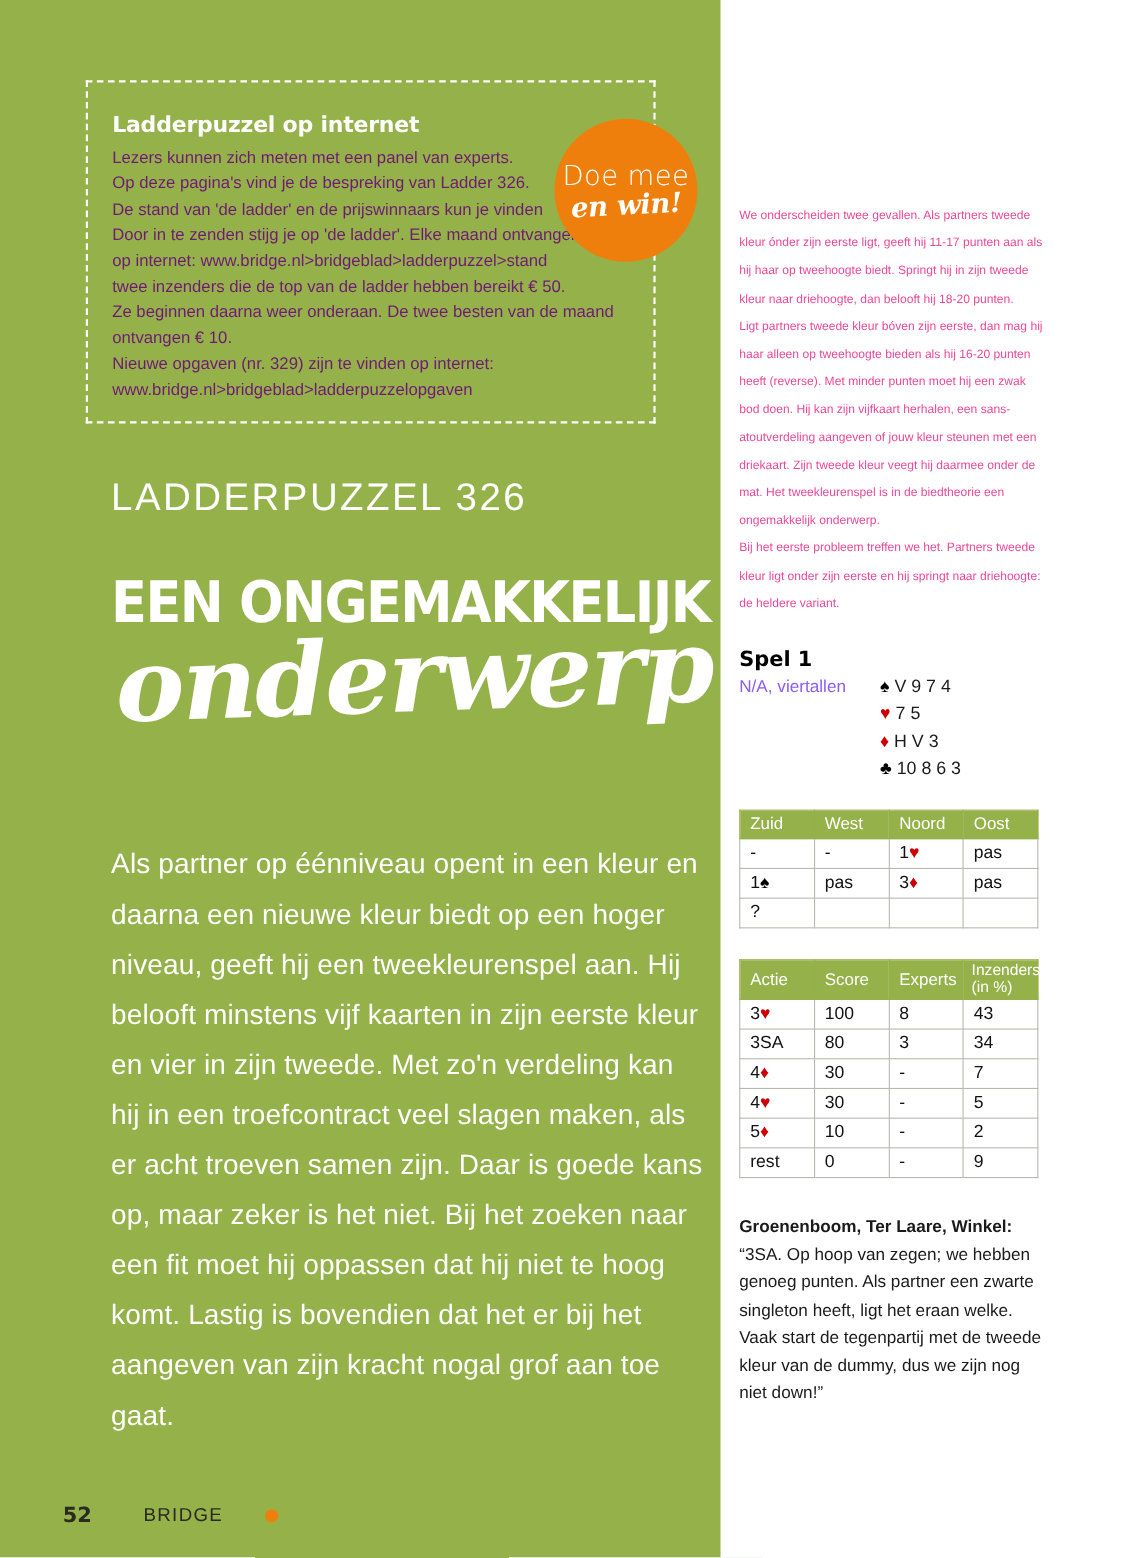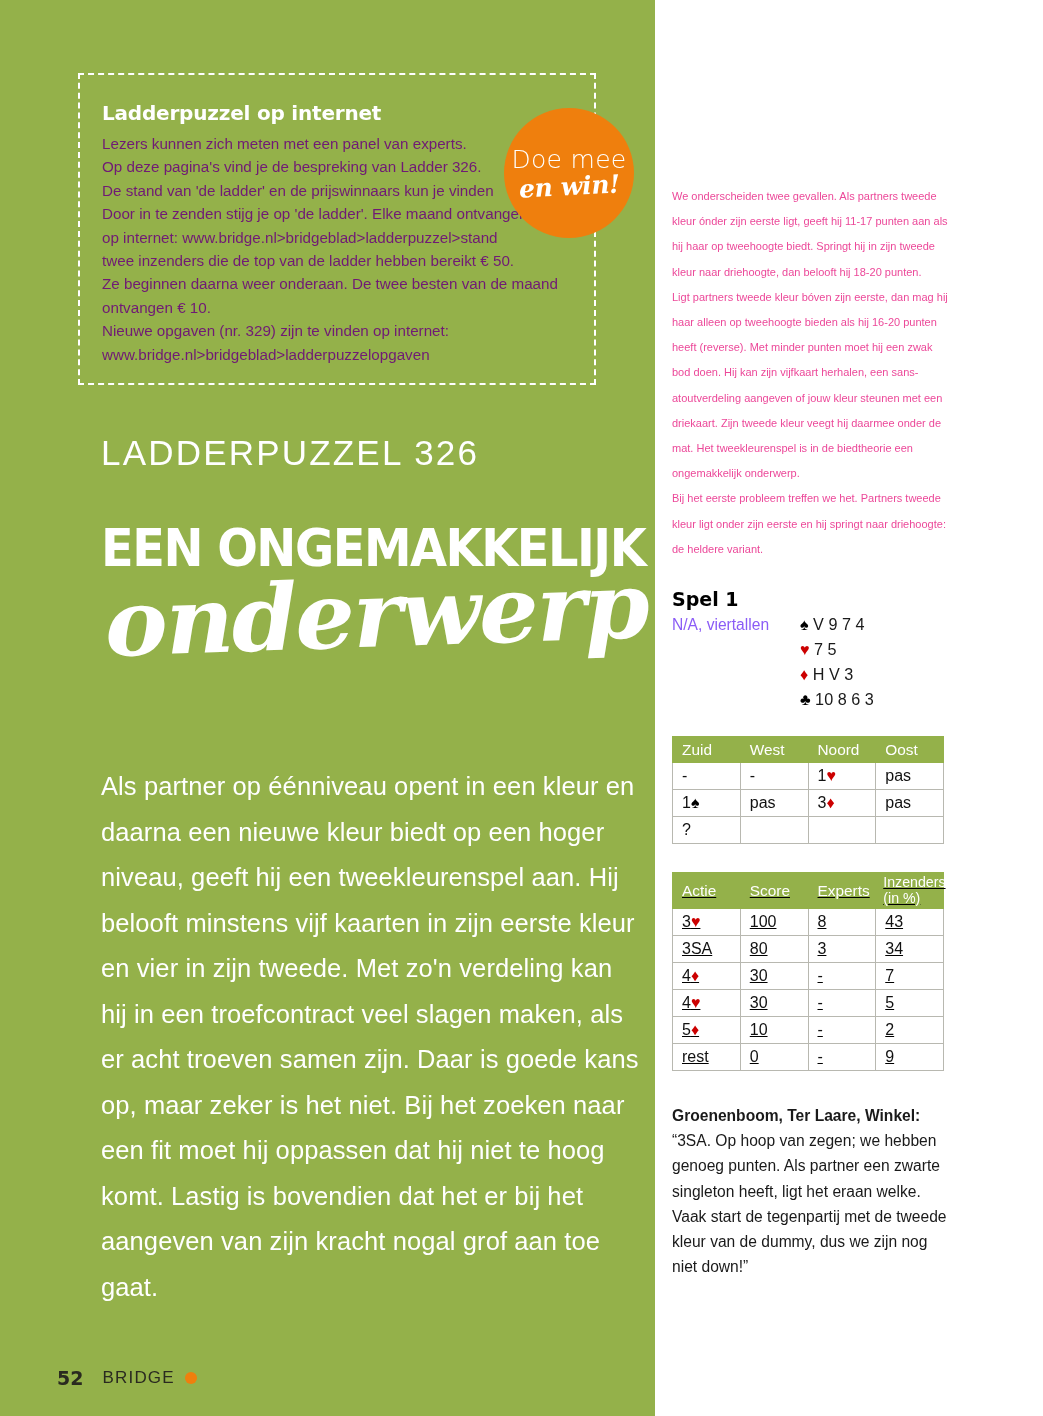--- a/index.html
+++ b/index.html
@@ -146,20 +146,21 @@
     letter-spacing: 0.1px;
   }
 
   
   #footer {
     position: absolute;
     left: 57px;
     top: 1367px;
     display: flex;
     align-items: center;
+    gap: 28px;
   }
   .footer-page {
     color: #2a2a20;
     font-size: 19px;
     font-weight: bold;
     font-family: "DejaVu Sans", sans-serif;
     margin-right: 19px;
   }
   .footer-name {
     color: #2a2a20;
@@ -244,21 +245,21 @@
     line-height: 17px;
   }
   table.grid td {
     color: #111111;
     font-size: 16px;
     padding: 3px 0 3px 9px;
     background: #ffffff;
     line-height: 20px;
   }
   #bidding-table { margin-top: 24px; }
-  #score-table   { margin-top: 28px; text-decoration: underline; }
+  #score-table   { margin-top: 28px; }
   #score-table th.two-line { padding: 2px 0 2px 7px; font-size: 14.2px; line-height: 15.5px; }
 
   .quote-block {
     margin-top: 32px;
     color: #1a1a1a;
     font-size: 15.6px;
     line-height: 25.2px;
     font-family: "Liberation Sans", sans-serif;
   }
   .quote-names { font-weight: bold; }

